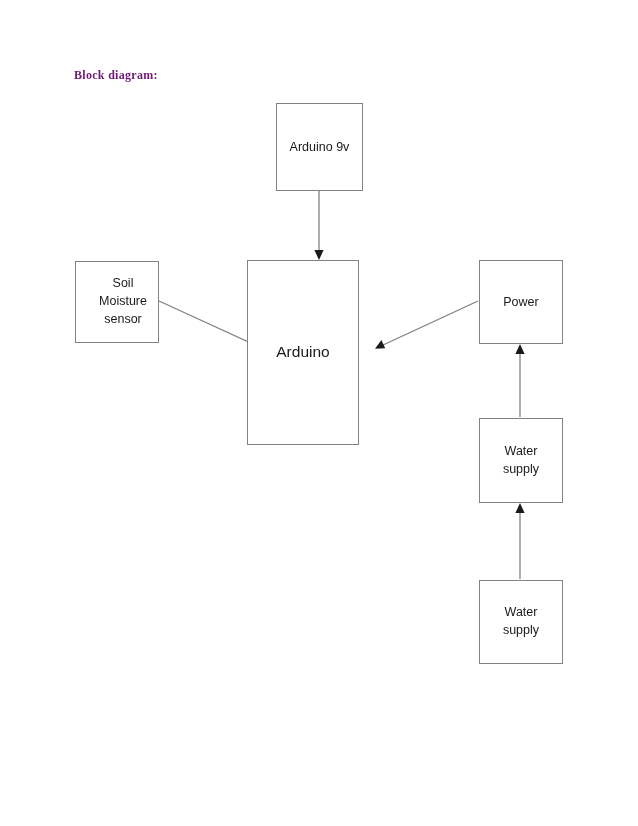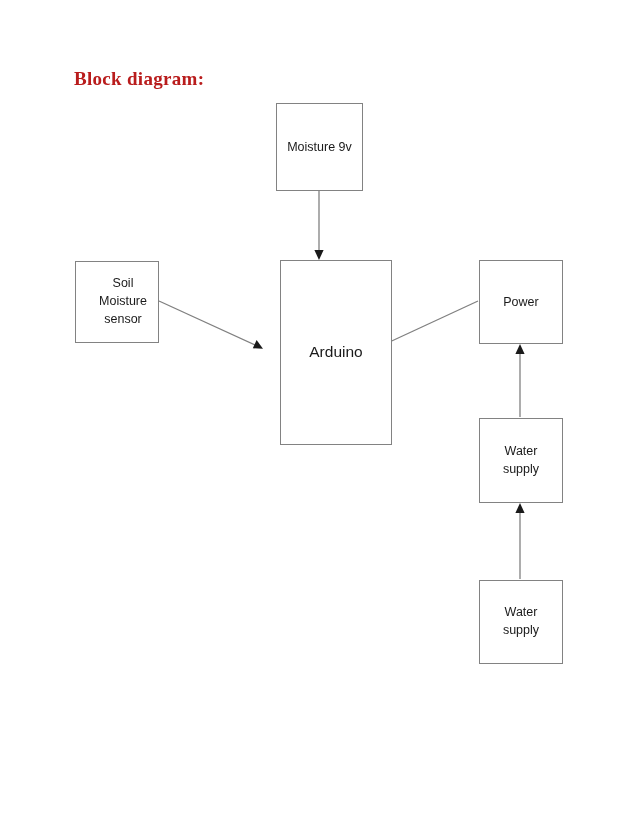--- a/index.html
+++ b/index.html
@@ -25,23 +25,23 @@
     height: 826px;
     background: #ffffff;
   }
 
   .page-title {
     position: absolute;
     left: 74px;
     top: 68px;
     font-family: "Liberation Serif", serif;
     font-weight: bold;
-    font-size: 19px;
+    font-size: 12px;
     letter-spacing: 0.3px;
-    color: #b91c1c;
+    color: #701a75;
     white-space: nowrap;
   }
 
   #diagram-canvas {
     position: absolute;
     left: 0;
     top: 0;
     width: 638px;
     height: 826px;
   }
@@ -81,21 +81,21 @@
     width: 84px;
     height: 82px;
   }
   #node-soil .node-label {
     font-size: 12.5px;
     line-height: 1.42;
     margin-left: 12px;
   }
 
   #node-arduino {
-    left: 280px;
+    left: 247px;
     top: 260px;
     width: 112px;
     height: 185px;
   }
   #node-arduino .node-label {
     font-size: 15.5px;
   }
 
   #node-relay {
     left: 479px;
@@ -177,21 +177,21 @@
         <polygon class="arrowhead" points="520,344 515.4,354 524.6,354"></polygon>
       </g>
 
       <g>
         <line x1="520" y1="579" x2="520" y2="509"></line>
         <polygon class="arrowhead" points="520,503 515.4,513 524.6,513"></polygon>
       </g>
     </svg>
 
     <div class="node" id="node-battery">
-      <span class="node-label">Moisture 9v</span>
+      <span class="node-label">Arduino 9v</span>
     </div>
 
     <div class="node" id="node-soil">
       <span class="node-label">Soil
 Moisture
 sensor</span>
     </div>
 
     <div class="node" id="node-arduino">
       <span class="node-label">Arduino</span>

